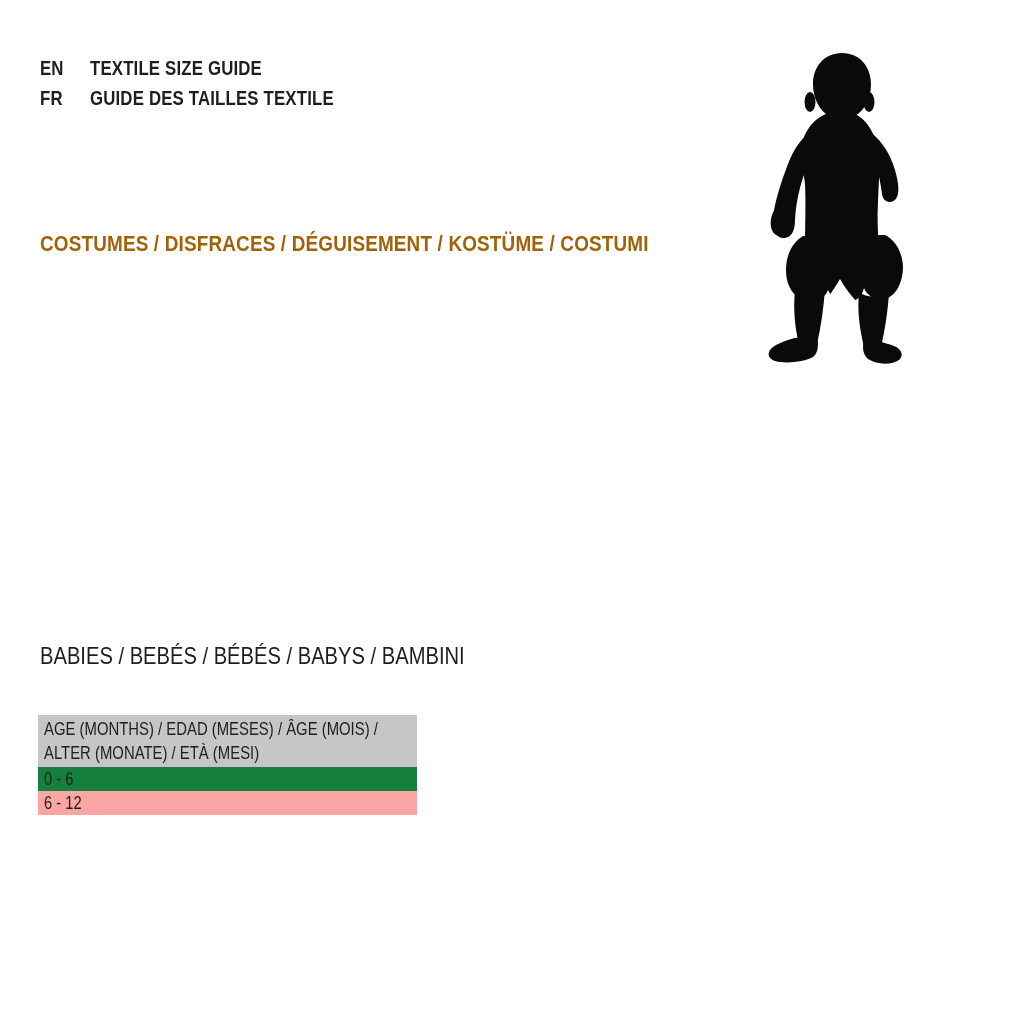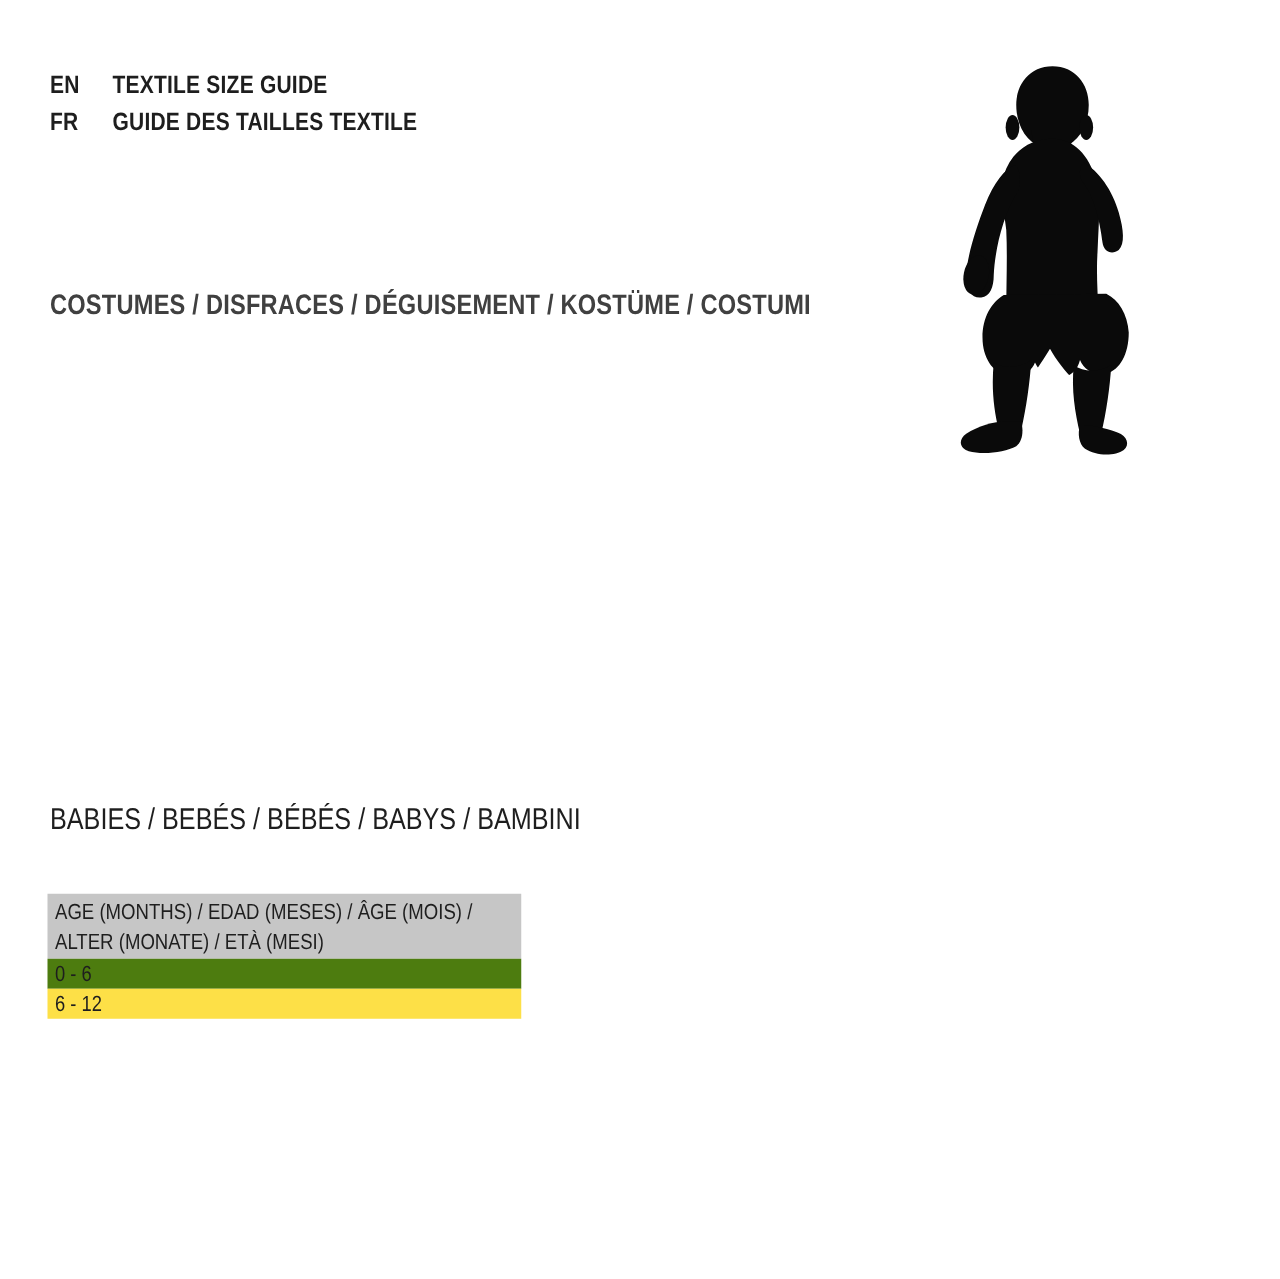--- a/index.html
+++ b/index.html
@@ -17,32 +17,32 @@
     display:inline-block;
     transform:scaleX(0.84);
     transform-origin:0 50%;
     white-space:nowrap;
   }
   .lang-list { position:absolute; left:40px; top:53px; }
   .lang-row { display:flex; align-items:center; height:30.6px; font-size:20px; font-weight:700; letter-spacing:0.2px; }
   .lang-code { flex:0 0 50px; width:50px; }
   .costumes-title {
     position:absolute; left:40px; top:231px;
-    font-size:22.5px; font-weight:800; letter-spacing:0.2px; color:#404040;
+    font-size:22.5px; font-weight:800; letter-spacing:0.2px; color:#a16207;
   }
   .baby-svg { position:absolute; left:767px; top:52px; }
   .babies-title { position:absolute; left:40px; top:642px; font-size:24px; font-weight:400; }
   .size-table { position:absolute; left:38px; top:676px; width:379px; font-size:17.5px;margin-top:39px; }
   .thead { background:#c6c6c6; padding:2px 0 2px 6px; min-height:52px; }
   .thead-inner {
     display:inline-block; width:436px; line-height:24px;
     transform:scaleX(0.85); transform-origin:0 0; white-space:normal;
   }
-  .trow { height:24px; line-height:24px; padding-left:6px; background:#4d7c0f; }
-  .trow.alt { background:#fde047; }
+  .trow { height:24px; line-height:24px; padding-left:6px; background:#15803d; }
+  .trow.alt { background:#fca5a5; }
 </style>
 </head>
 <body>
 
 <div class="canvas">
 
   <div class="lang-list">
     <div class="lang-row">
       <span class="lang-code"><span class="cond">EN</span></span>
       <span class="cond">TEXTILE SIZE GUIDE</span>

